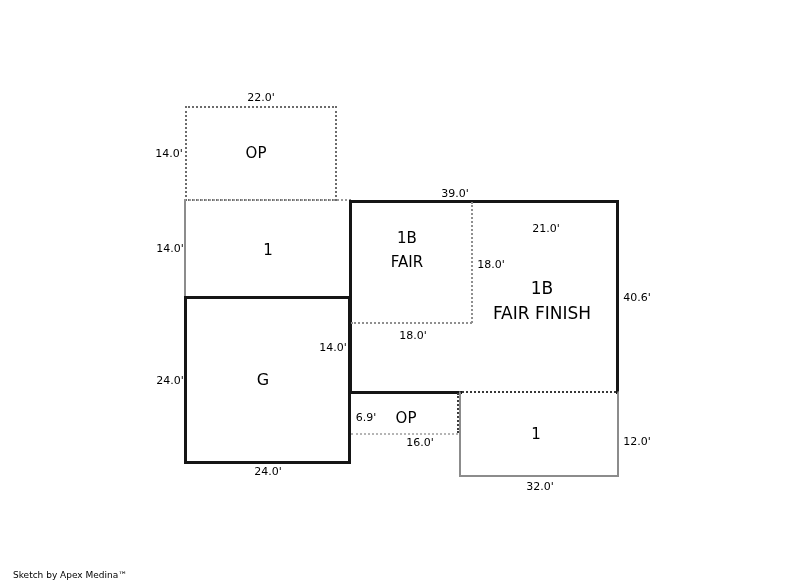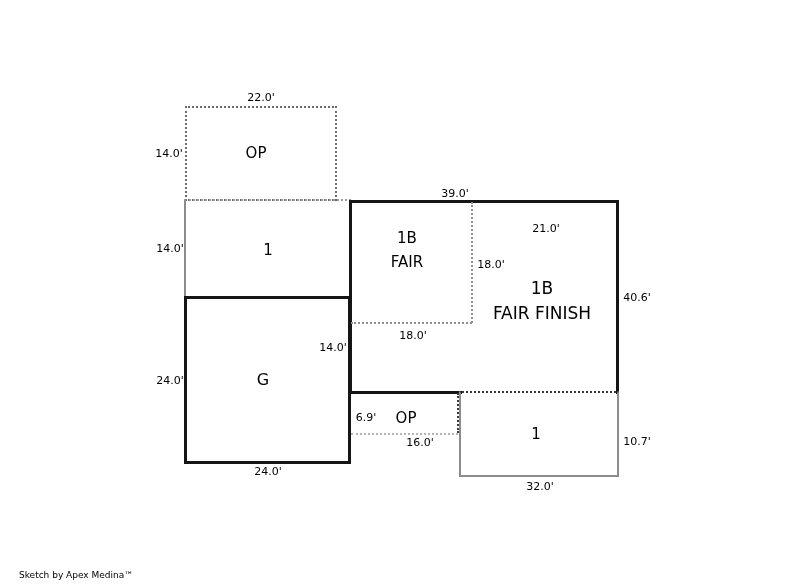--- a/index.html
+++ b/index.html
@@ -71,21 +71,21 @@
   .op-lower-vline {
     left: 457px; top: 393px; width: 2px; height: 40px;
     border-left: 2px dotted #3c3c3c;
   }
   .op-lower-hline {
     left: 351px; top: 433px; width: 107px; height: 2px;
     border-top: 2px dotted #b5b5b5;
   }
   .footer-credit {
     position: absolute;
-    left: 19px; top: 570px;
+    left: 13px; top: 570px;
     font-size: 9px;
     color: #000000;
   }
 </style>
 </head>
 <body>
 
 <div id="sketch">
 
   <div class="box op-upper-outline"></div>
@@ -124,18 +124,18 @@
   <div class="lbl area-md" style="left:263px; top:379px;">G</div>
   <div class="lbl dim" style="left:170px; top:380px;">24.0'</div>
   <div class="lbl dim" style="left:333px; top:347px;">14.0'</div>
   <div class="lbl dim" style="left:268px; top:471px;">24.0'</div>
 
   <div class="lbl dim" style="left:366px; top:417px;">6.9'</div>
   <div class="lbl area" style="left:406px; top:418px;">OP</div>
   <div class="lbl dim" style="left:407px; top:442px;margin-left:13px;">16.0'</div>
 
   <div class="lbl area" style="left:536px; top:434px;">1</div>
-  <div class="lbl dim" style="left:637px; top:441px;">10.7'</div>
+  <div class="lbl dim" style="left:637px; top:441px;">12.0'</div>
   <div class="lbl dim" style="left:540px; top:486px;">32.0'</div>
 
   <div class="footer-credit">Sketch by Apex Medina™</div>
 
 </div>
 
 </body></html>

